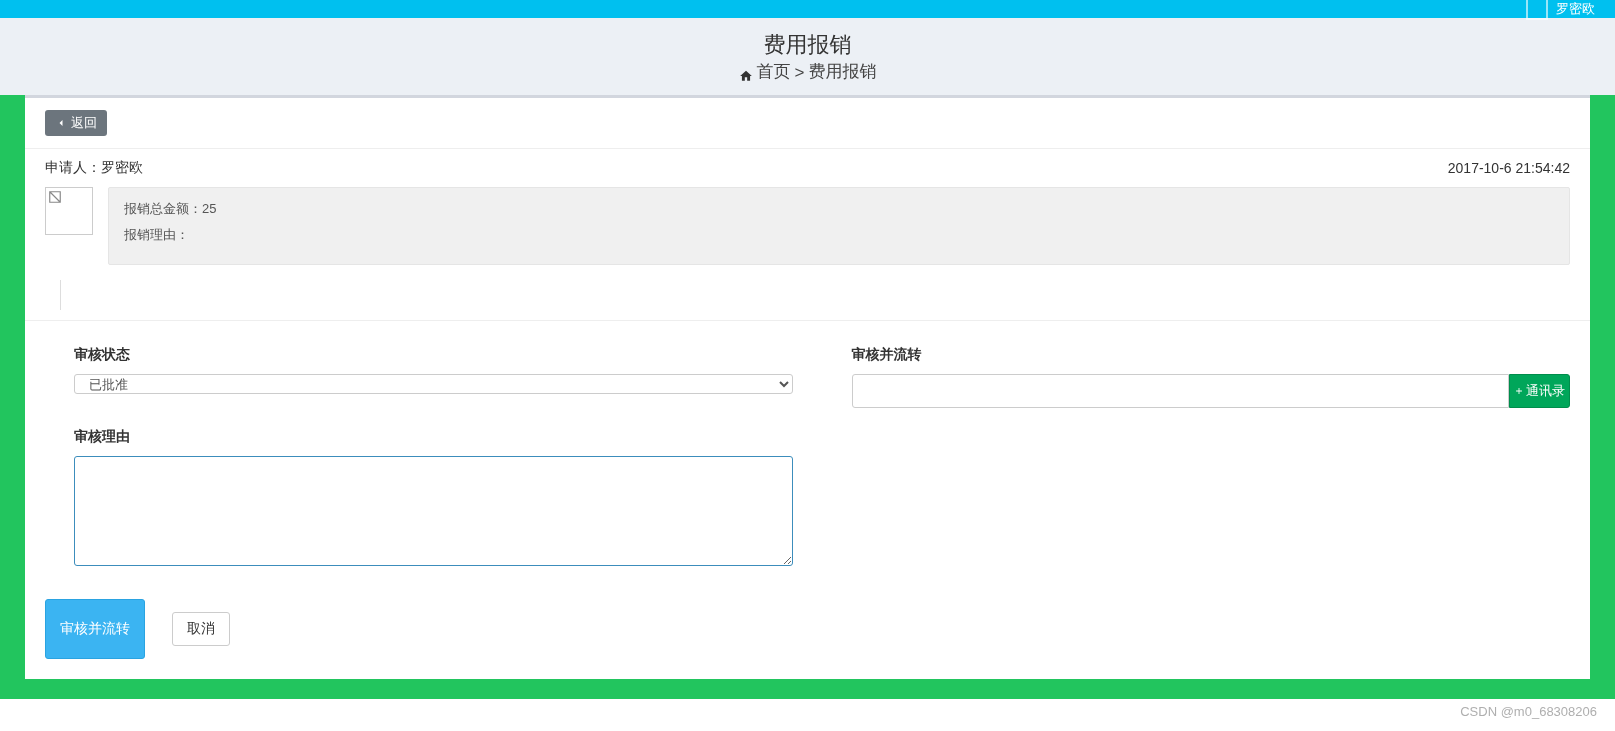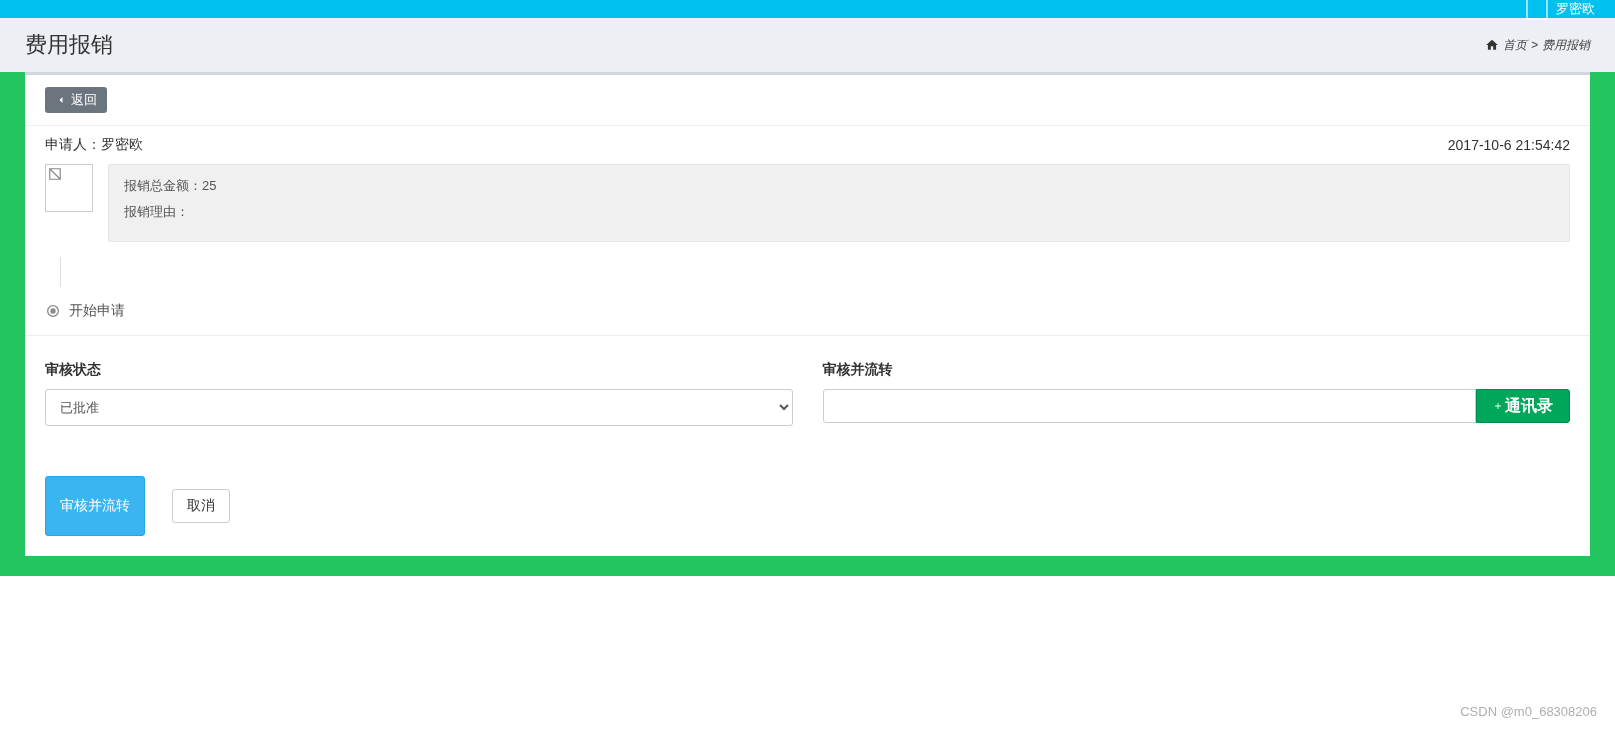--- a/index.html
+++ b/index.html
@@ -33,32 +33,32 @@
       height: 22px;
       border: 2px solid rgba(255,255,255,0.6);
       margin-right: 8px;
     }
     .pagehead {
       background: #ecf0f5;
       padding: 12px 25px;
       display: flex;
       justify-content: space-between;
       align-items: center;
+      flex-direction: column;
     }
     .page-title {
       font-size: 22px;
       font-weight: normal;
       color: #333;
     }
     .breadcrumb {
-      font-size: 12px;
+      font-size: 17px;
       color: #444;
       display: flex;
-      align-items: center;
-      font-style: italic;
+      align-items: flex-end;
     }
     .breadcrumb svg {
       margin-right: 4px;
     }
     .breadcrumb .sep {
       margin: 0 4px;
     }
     .content-wrap {
       padding: 0 25px 20px;
       background: #22c55e;
@@ -148,31 +148,32 @@
       background: #eee;
       margin: 0 -20px 25px;
     }
     .form-row {
       display: flex;
       gap: 30px;
       margin-bottom: 20px;
     }
     .form-col {
       flex: 1;
+      margin-left: 29px;
     }
     .form-label {
       font-weight: bold;
       color: #333;
       margin-bottom: 10px;
       display: block;
       font-size: 14px;
     }
     .form-select {
       width: 100%;
-      height: 37px;
+      height: 20px;
       border: 1px solid #ccc;
       border-radius: 3px;
       padding: 0 10px;
       font-size: 13px;
       color: #555;
       background: #fff;
     }
     .input-with-btn {
       display: flex;
       width: 100%;
@@ -183,27 +184,26 @@
       border: 1px solid #ccc;
       border-radius: 3px 0 0 3px;
       padding: 0 10px;
       font-size: 13px;
     }
     .addon-btn {
       background: #00a65a;
       color: #fff;
       border: 1px solid #008d4c;
       border-radius: 0 3px 3px 0;
-      padding: 0 16px;
-      font-size: 16px;
+      padding: 0 4px;
+      font-size: 13px;
       display: inline-flex;
       align-items: center;
       cursor: pointer;
       height: 34px;
-      font-weight: bold;
     }
     .addon-btn svg {
       margin-right: 2px;
     }
     .form-textarea {
       width: 100%;
       height: 110px;
       border: 1px solid #3c8dbc;
       border-radius: 3px;
       padding: 8px 10px;
@@ -297,27 +297,20 @@
             <span>报销总金额：</span><span>25</span>
           </div>
           <div>
             <span>报销理由：</span><span></span>
           </div>
         </div>
       </div>
 
       <div class="flowline" style="border-left:1px solid #ddd;"></div>
 
-      <div class="start-apply">
-        <svg width="16" height="16" viewBox="0 0 24 24" fill="none" stroke="#888" stroke-width="2">
-            <circle cx="12" cy="12" r="8"></circle>
-            <circle cx="12" cy="12" r="3" fill="#888"></circle>
-          </svg>
-        <span>开始申请</span>
-      </div>
 
       <div class="divider"></div>
 
       <div class="form-row">
         <div class="form-col">
           <label class="form-label">审核状态</label>
           <select class="form-select">
             <option>已批准</option>
           </select>
         </div>
@@ -329,20 +322,24 @@
               <svg width="10" height="10" viewBox="0 0 24 24" fill="#fff">
                   <path d="M19 13h-6v6h-2v-6H5v-2h6V5h2v6h6v2z"></path>
                 </svg>
               <span>通讯录</span>
             </button>
           </div>
         </div>
       </div>
 
       <div class="form-row">
+        <div class="form-col">
+          <label class="form-label">审核理由</label>
+          <textarea class="form-textarea" style=""></textarea>
+        </div>
         <div class="form-col"></div>
       </div>
 
       <div class="btns">
         <button class="btn-primary">审核并流转</button>
         <button class="btn-default">取消</button>
       </div>
 
     </div>
   </div>

